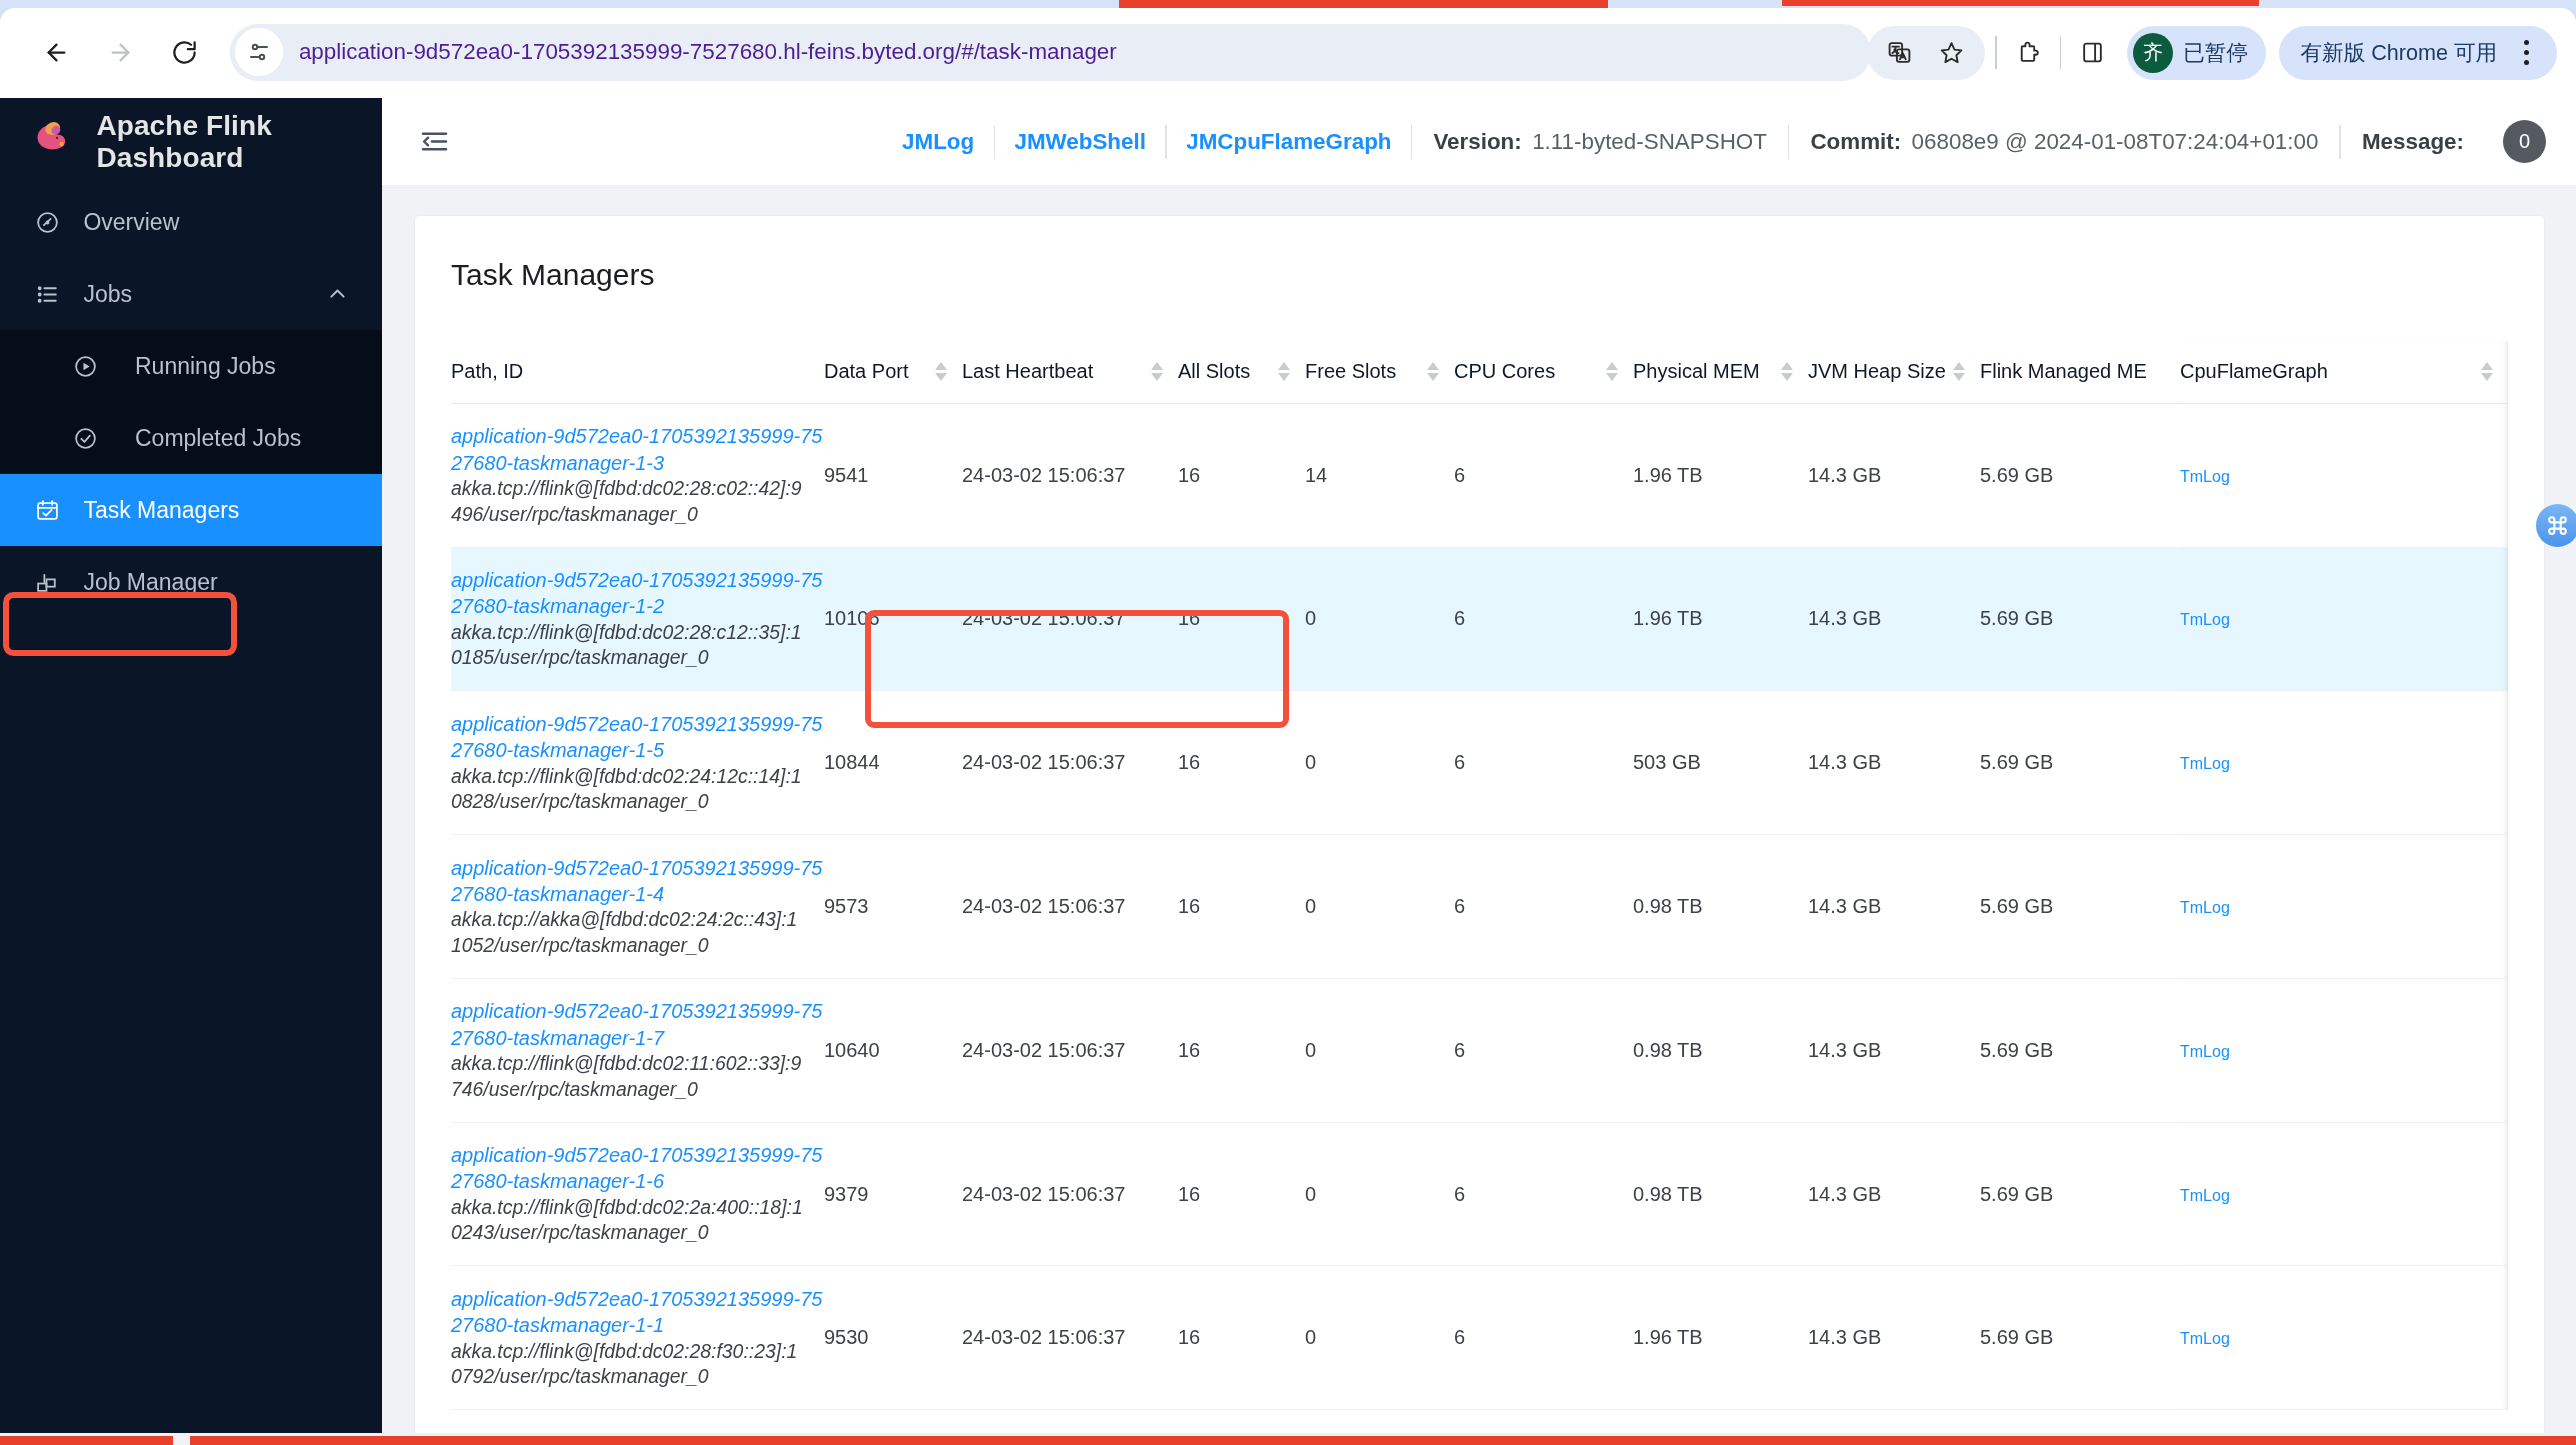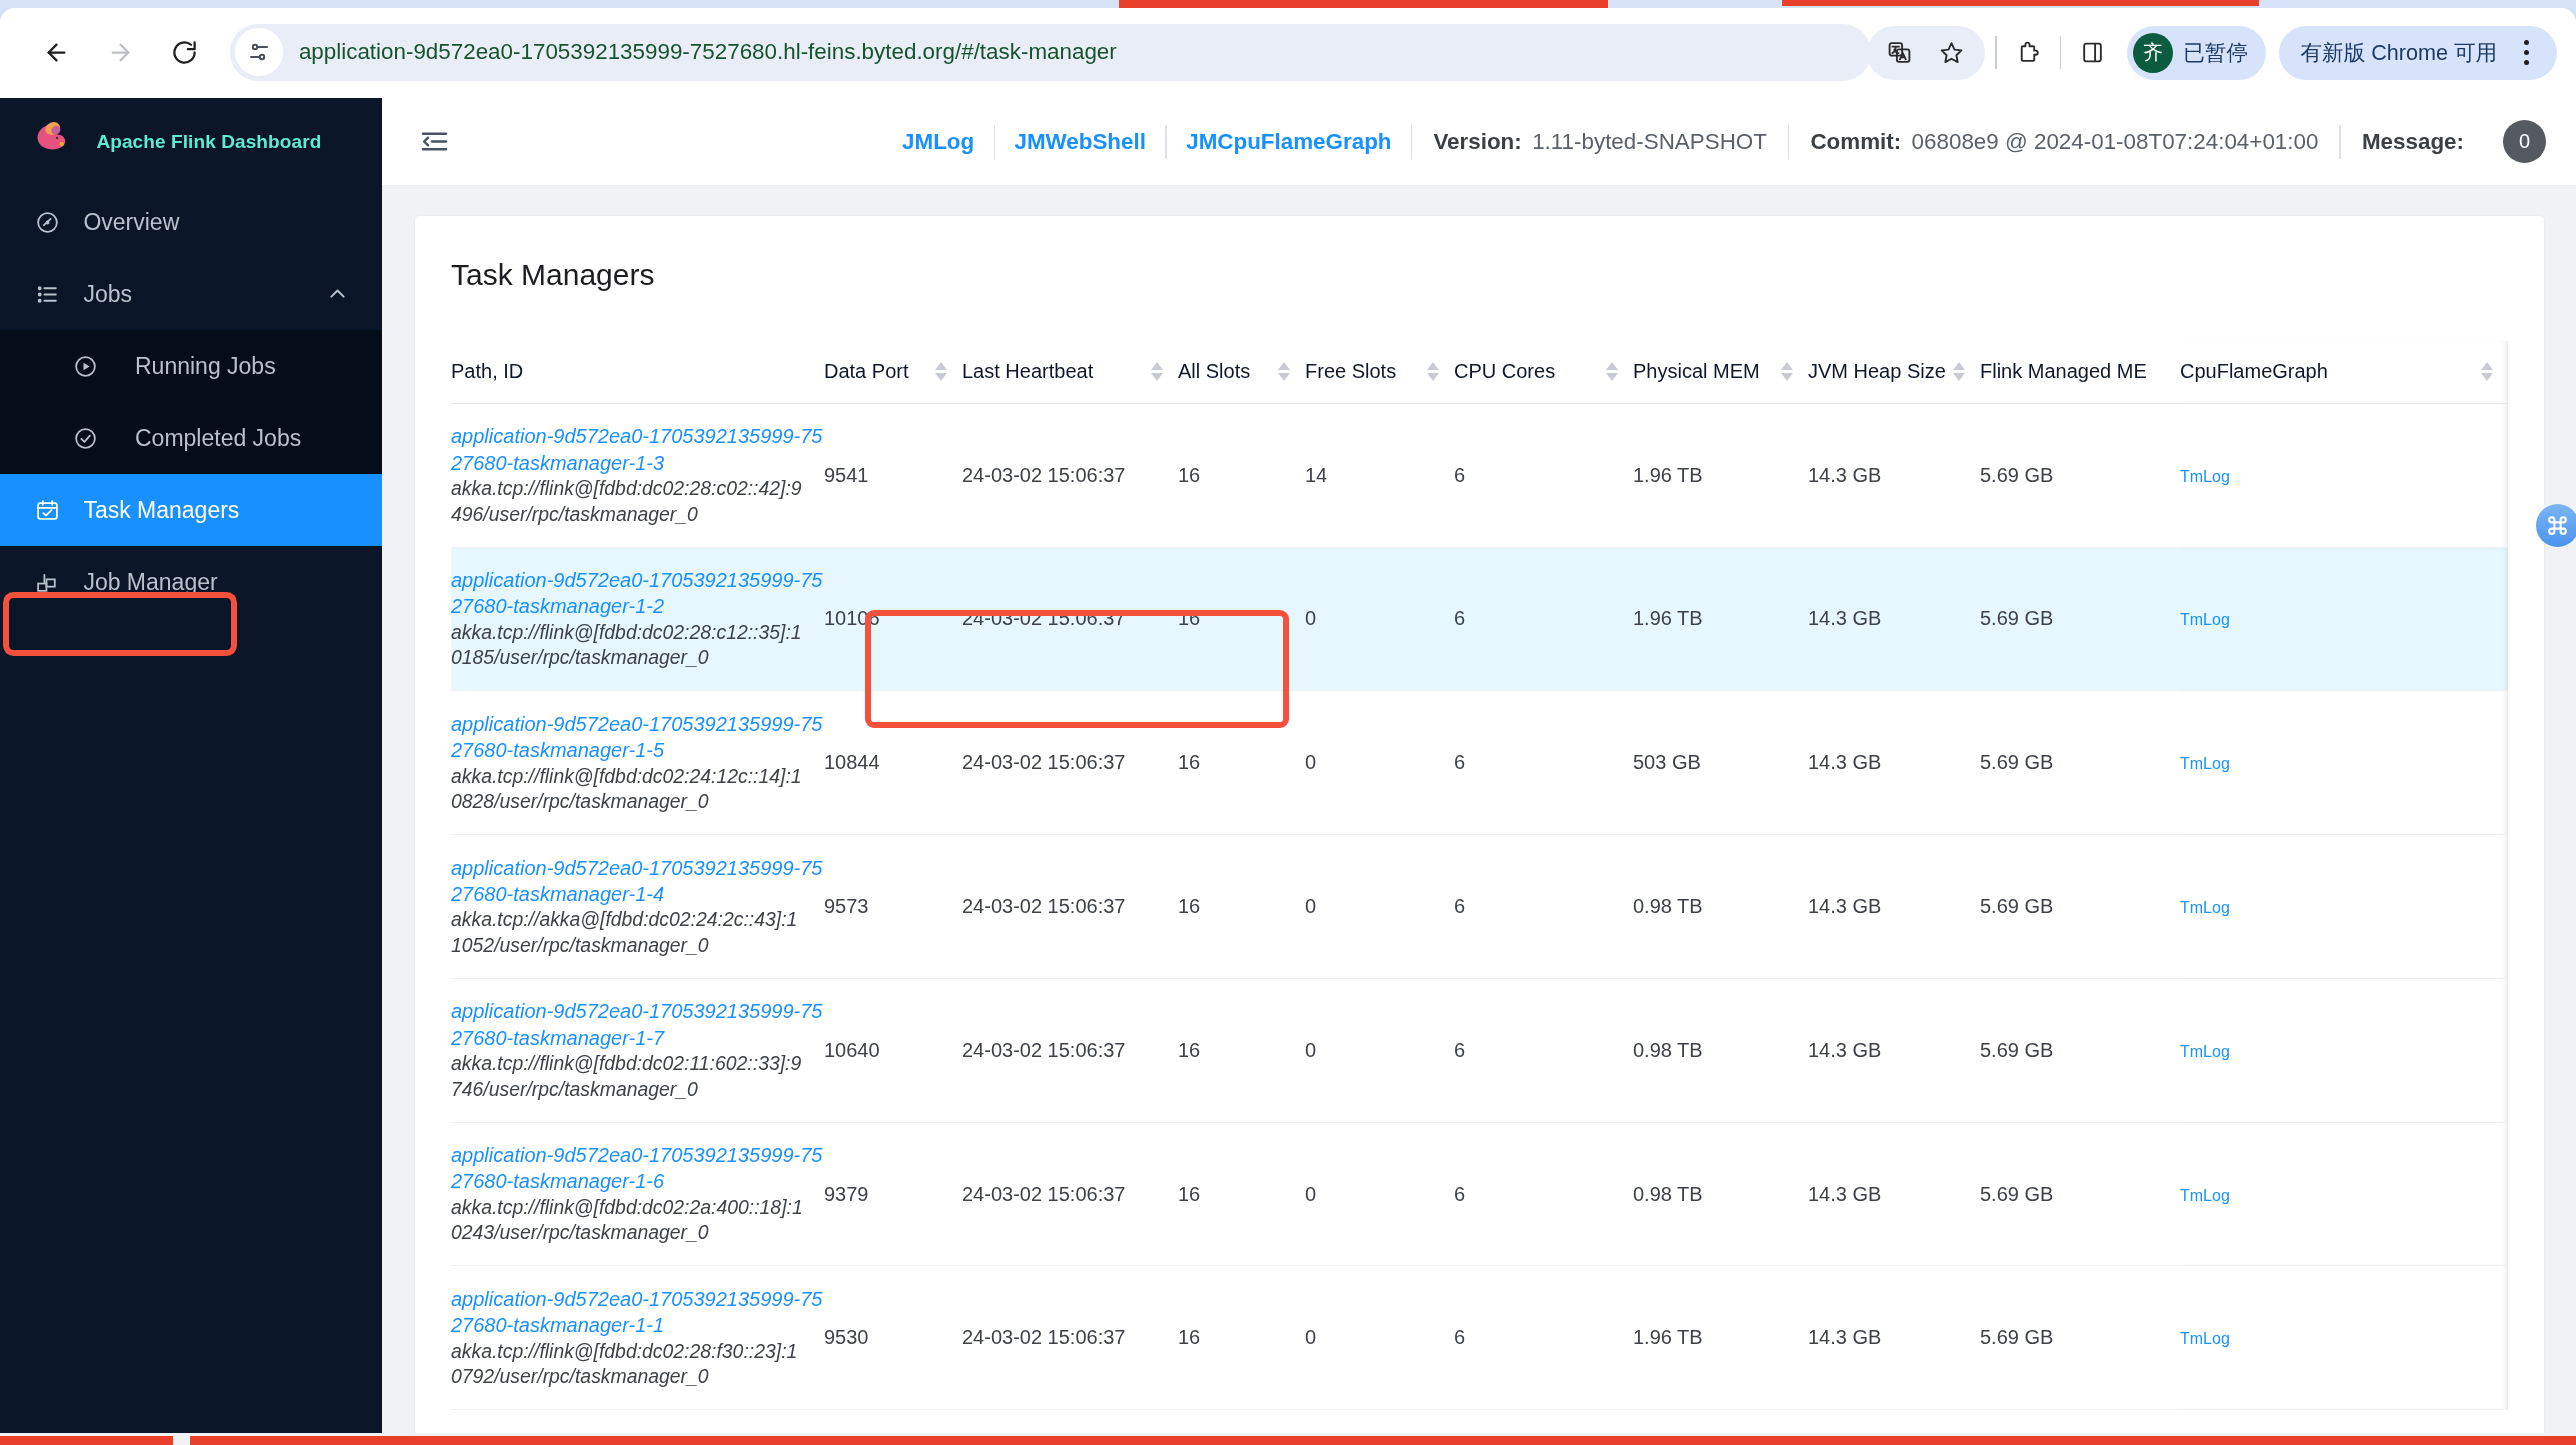--- a/index.html
+++ b/index.html
@@ -52,21 +52,21 @@
     display: flex; align-items: center;
   }
   #omnibox .site-chip {
     width: 48px; height: 48px; margin-left: 4.5px;
     background: #ffffff; border-radius: 50%;
     display: flex; align-items: center; justify-content: center;
     flex: 0 0 auto;
   }
   #omnibox .url-text {
     margin-left: 16.4px;
-    font-size: 22.4px; color: #14532d;
+    font-size: 22.4px; color: #4c1d95;
     white-space: nowrap; overflow: hidden;
     font-family: "Liberation Sans", sans-serif;
   }
 
   .tb-right { position: absolute; right: 19.4px; top: 15px; display: flex; align-items: center; gap: 0px; height: 60px; }
   .tb-icon-group {
     display: flex; align-items: center; gap: 10.4px;
     background: #e9eef6; border-radius: 28px;
     padding: 0 12px; height: 54px;
   }
@@ -103,21 +103,21 @@
   #app { position: absolute; left: 0; top: 98px; width: 2576px; height: 1335px; background: #f0f2f5; }
 
   
   #sidebar {
     position: absolute; left: 0; top: 0;
     width: 382px; height: 1335px;
     background: #0a1627;
   }
   #brand { display: flex; align-items: center; height: 88px; padding-left: 31px; gap: 16.4px; }
   #brand .logo { width: 49px; height: 43px; flex: 0 0 auto; }
-  #brand .brand-text { color: #5eead4; font-size: 19px; font-weight: bold; letter-spacing: 0.1px; }
+  #brand .brand-text { color: #e5e5e5; font-size: 28px; font-weight: bold; letter-spacing: 0.1px; }
 
   .nav-item {
     display: flex; align-items: center;
     height: 72px; padding-left: 34px;
     color: #b9c2cc; font-size: 23px; gap: 22.4px;
     position: relative;
   }
   .nav-item .nicon { width: 27px; height: 27px; flex: 0 0 auto; display: flex; align-items: center; justify-content: center; }
   .nav-item .chev { position: absolute; right: 34px; top: 50%; transform: translateY(-50%); width: 21px; height: 21px; }
   .nav-sub { background: #050d19; }

